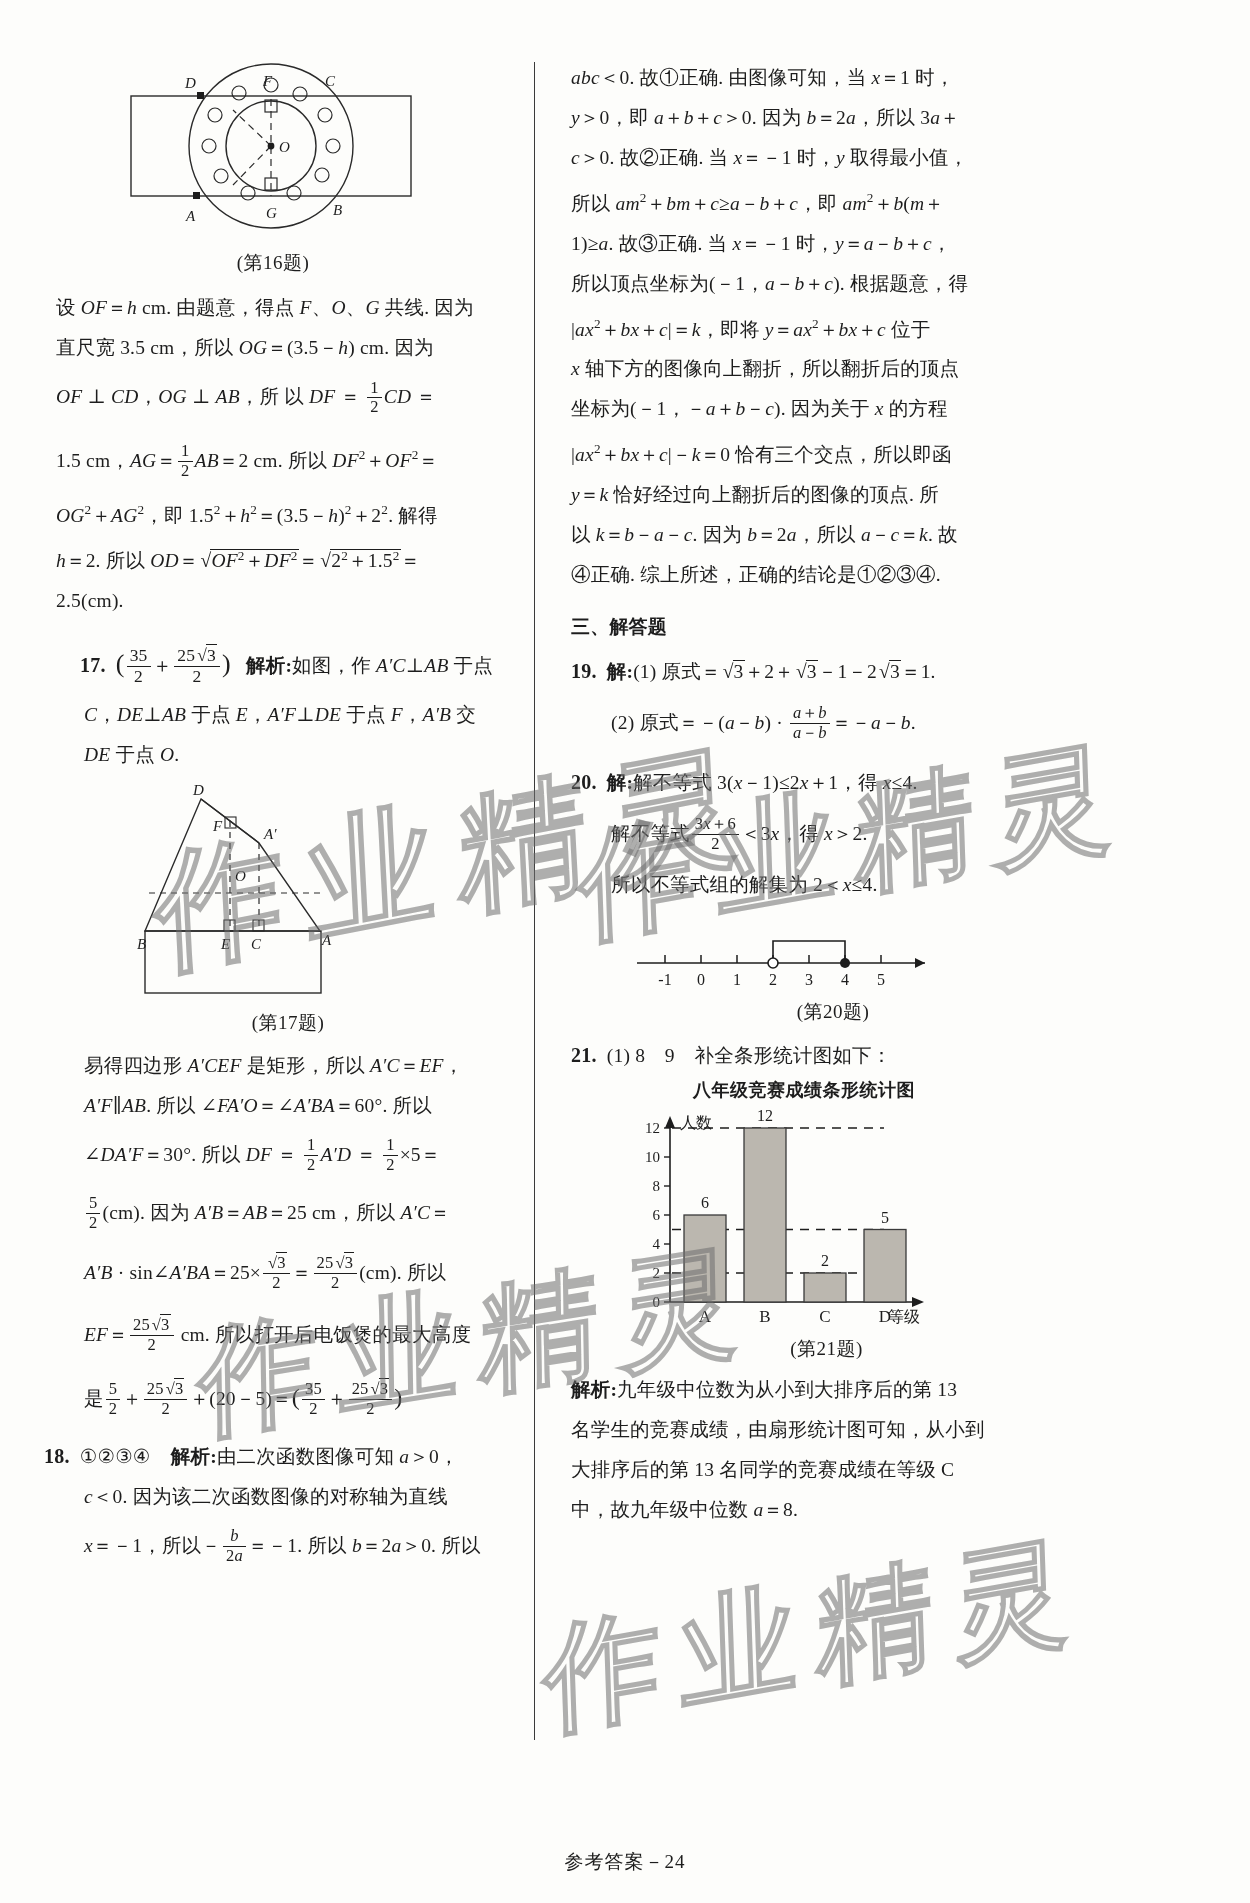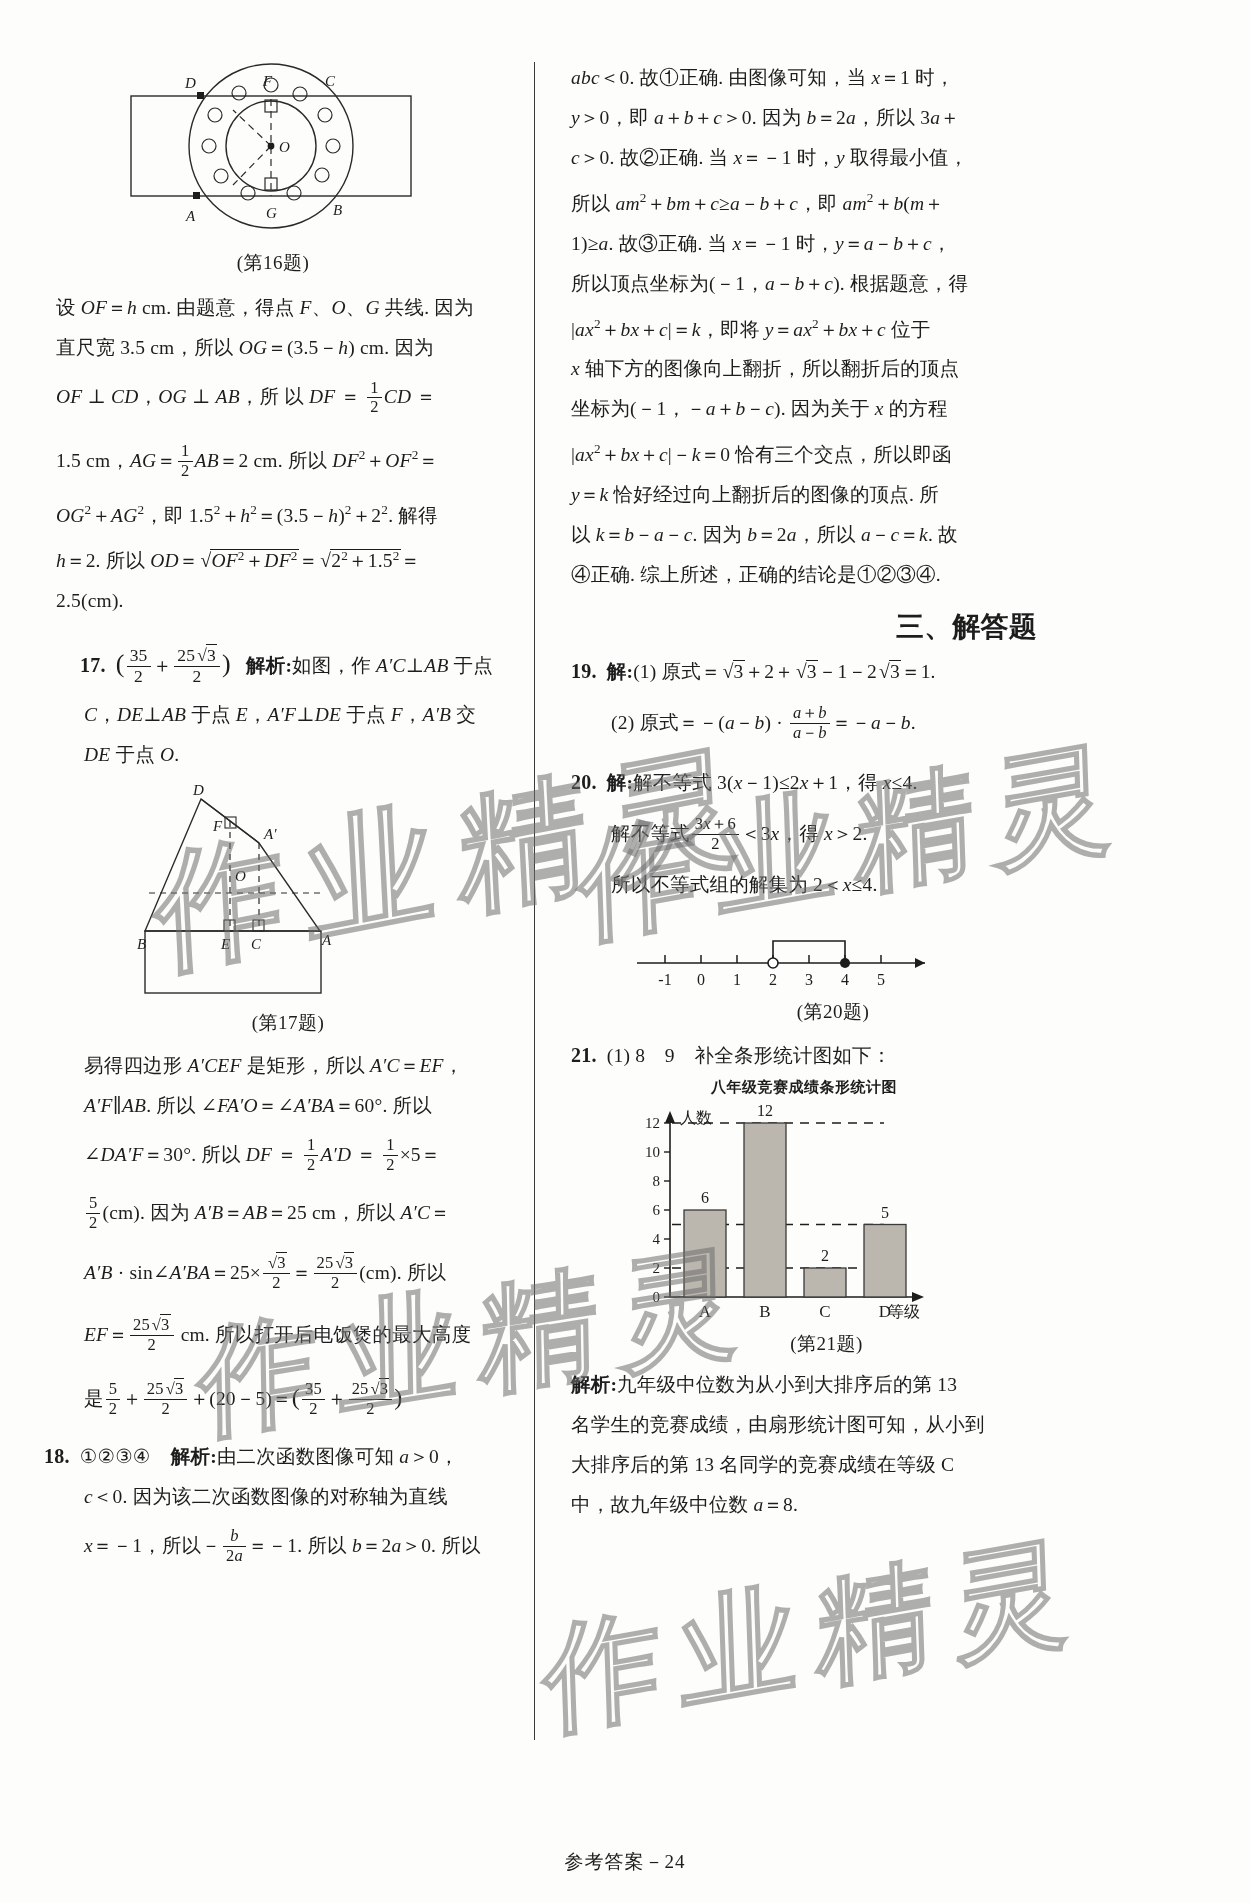--- a/index.html
+++ b/index.html
@@ -67,21 +67,21 @@
   sup{font-size:.68em;}
 
   
   .fig{position:relative;margin:0 auto;}
   .figcap{
     text-align:center;font-size:19px;margin-top:2px;letter-spacing:.5px;
   }
 
   
   .chart-title{
-    text-align:center;font-size:15px;font-weight:bold;
+    text-align:center;font-size:18px;font-weight:bold;
     font-family:"Liberation Sans","DejaVu Sans",sans-serif;
     letter-spacing:.5px;
   }
 
   
   .wm{
     position:absolute;
     color:transparent;
     -webkit-text-stroke:1.4px rgba(110,110,110,.55);
     font-family:"Liberation Sans","DejaVu Sans",sans-serif;
@@ -311,21 +311,21 @@
         <div class="ln">所以顶点坐标为(－1，<span class="it">a</span>－<span class="it">b</span>＋<span class="it">c</span>). 根据题意，得</div>
         <div class="ln">|<span class="it">ax</span><sup>2</sup>＋<span class="it">bx</span>＋<span class="it">c</span>|＝<span class="it">k</span>，即将 <span class="it">y</span>＝<span class="it">ax</span><sup>2</sup>＋<span class="it">bx</span>＋<span class="it">c</span> 位于</div>
         <div class="ln"><span class="it">x</span> 轴下方的图像向上翻折，所以翻折后的顶点</div>
         <div class="ln">坐标为(－1，－<span class="it">a</span>＋<span class="it">b</span>－<span class="it">c</span>). 因为关于 <span class="it">x</span> 的方程</div>
         <div class="ln">|<span class="it">ax</span><sup>2</sup>＋<span class="it">bx</span>＋<span class="it">c</span>|－<span class="it">k</span>＝0 恰有三个交点，所以即函</div>
         <div class="ln"><span class="it">y</span>＝<span class="it">k</span> 恰好经过向上翻折后的图像的顶点. 所</div>
         <div class="ln">以 <span class="it">k</span>＝<span class="it">b</span>－<span class="it">a</span>－<span class="it">c</span>. 因为 <span class="it">b</span>＝2<span class="it">a</span>，所以 <span class="it">a</span>－<span class="it">c</span>＝<span class="it">k</span>. 故</div>
         <div class="ln">④正确. 综上所述，正确的结论是①②③④.</div>
       </div>
 
-      <div class="ln bold" style="margin-top:12px;font-size:28px;text-align:right;">三、解答题</div>
+      <div class="ln bold" style="margin-top:12px;font-size:19px;">三、解答题</div>
 
       <div style="margin-top:4px;">
         <div class="ln">
           <span class="num">19.</span>
           &nbsp;<span class="bold">解:</span>(1) 原式＝<span class="sq"></span><span class="rad">3</span>＋2＋<span class="sq"></span><span class="rad">3</span>－1－2<span class="sq"></span><span class="rad">3</span>＝1.
         </div>
         <div class="ln indent" style="line-height:62px;">
           (2) 原式＝－(<span class="it">a</span>－<span class="it">b</span>) · <span class="frac">
               <span class="n"><span class="it">a</span>＋<span class="it">b</span></span>
               <span class="d"><span class="it">a</span>－<span class="it">b</span></span>

